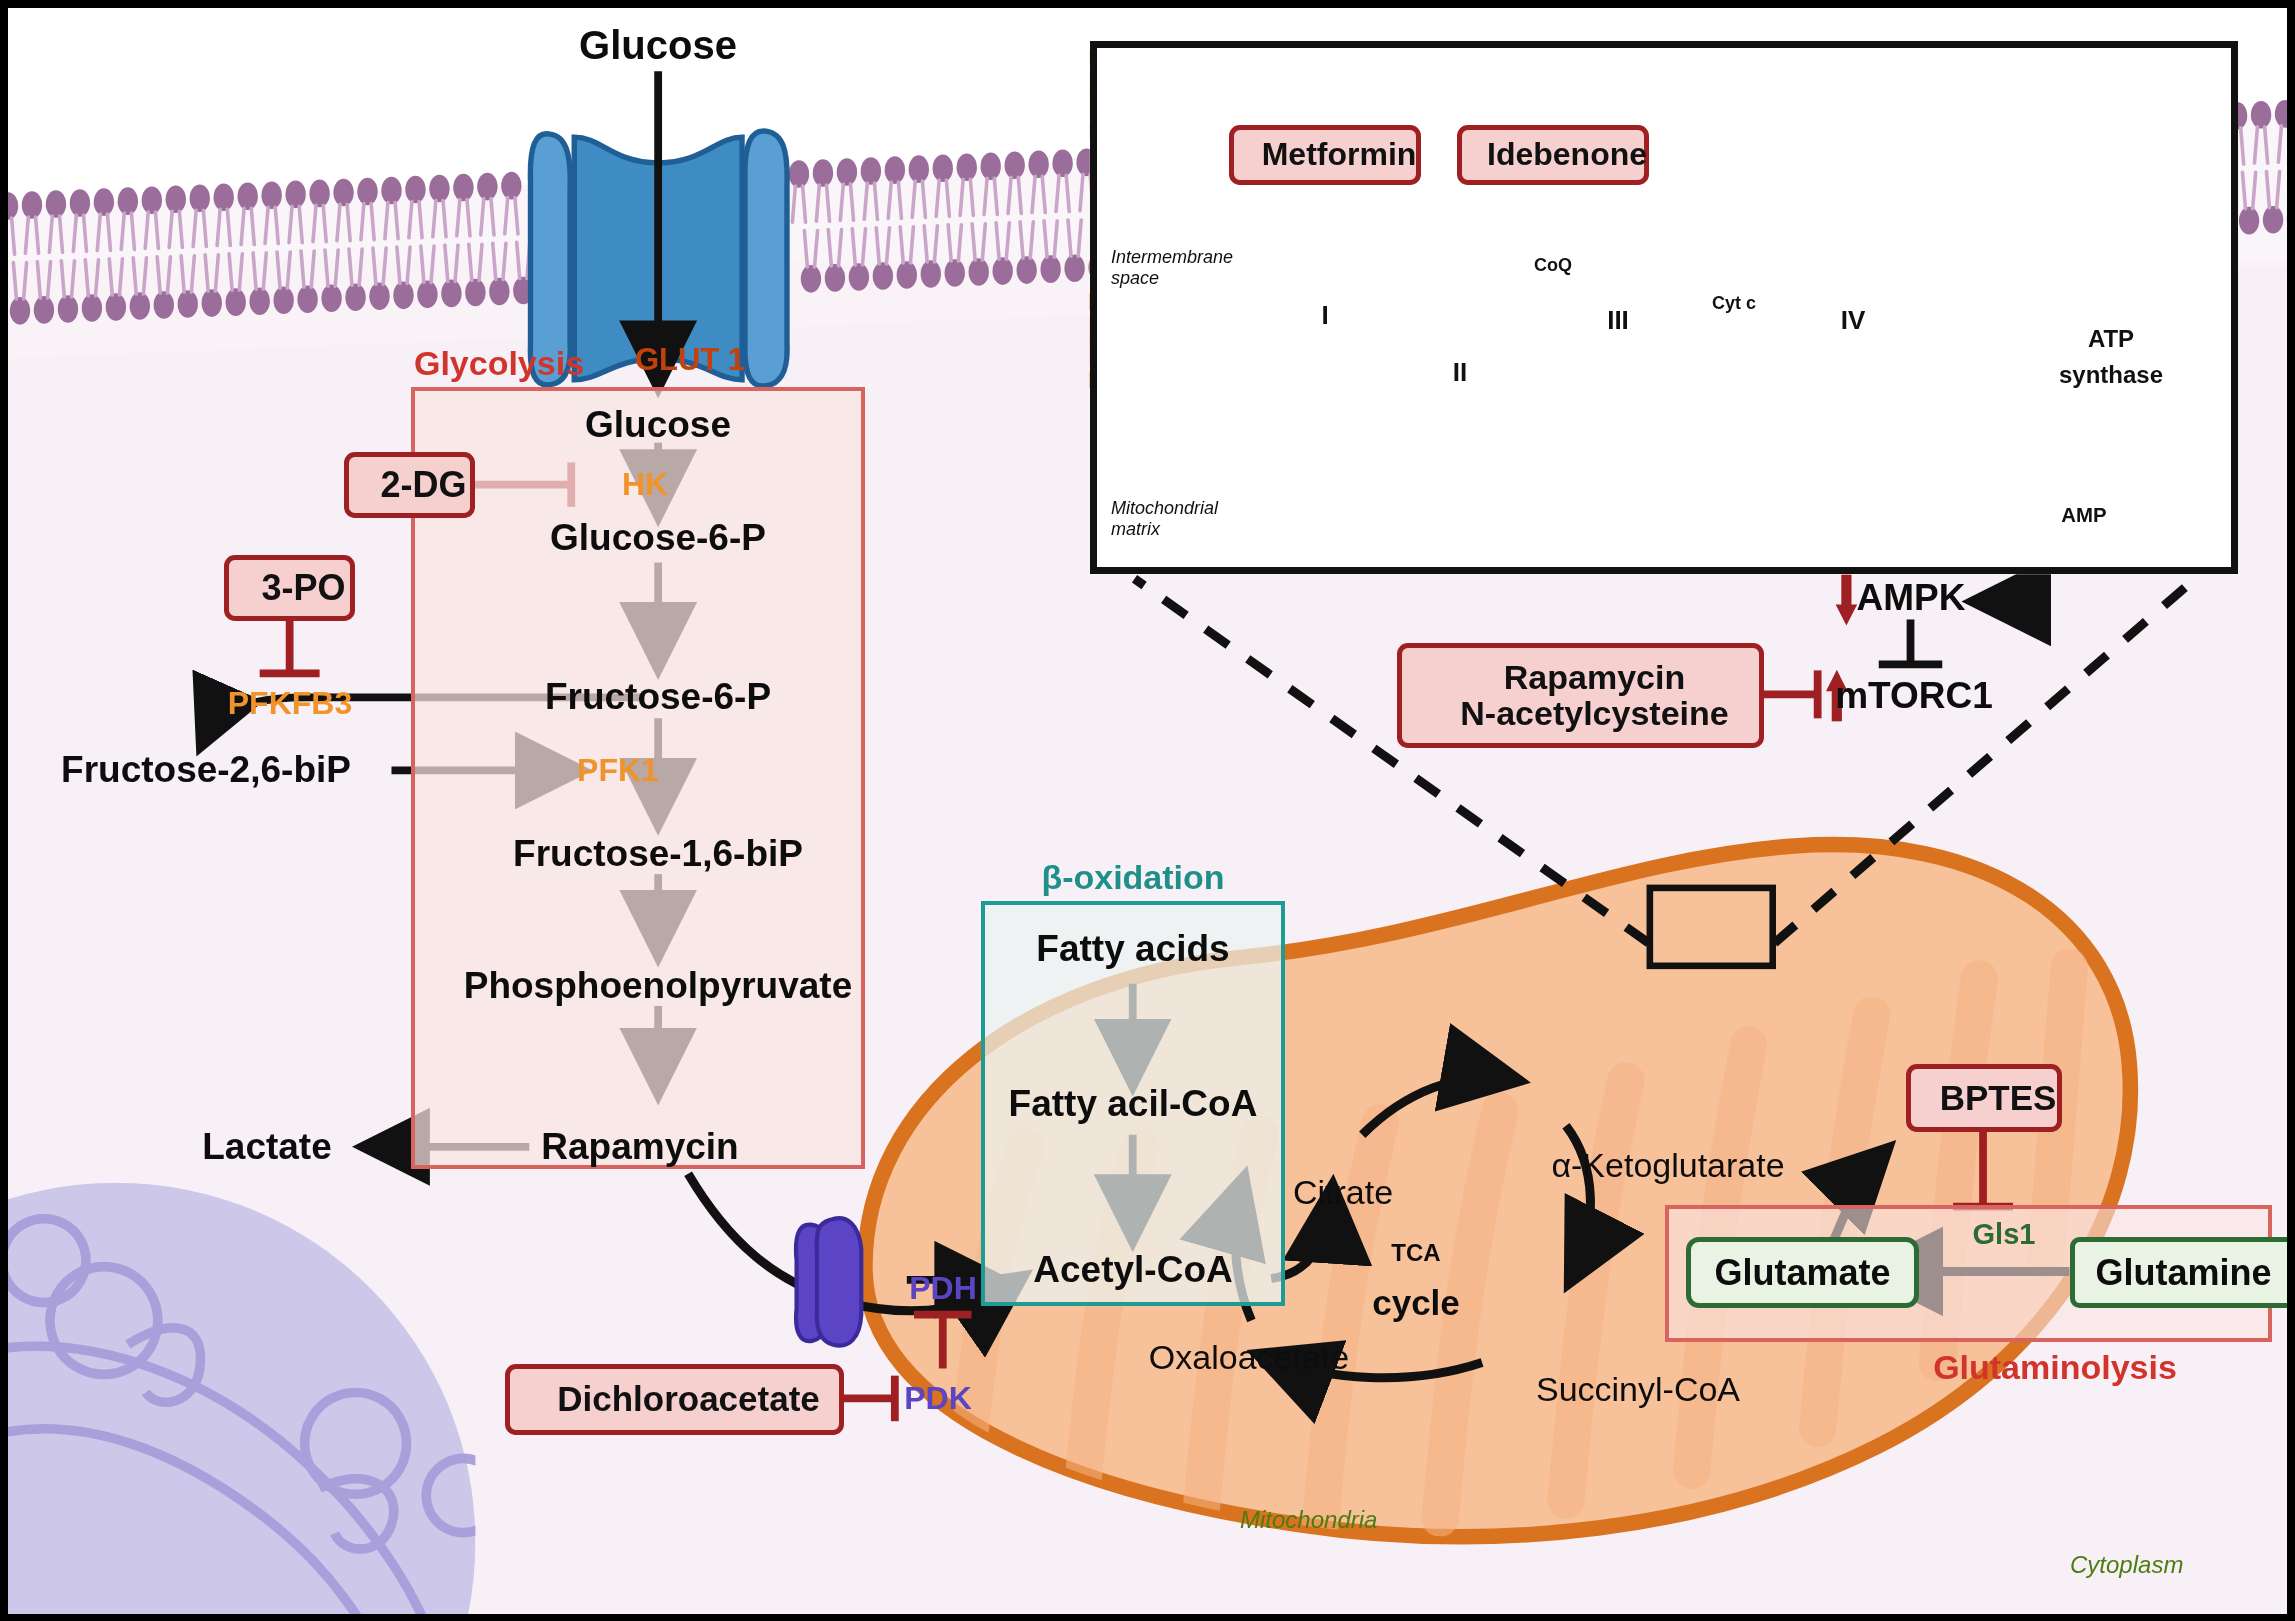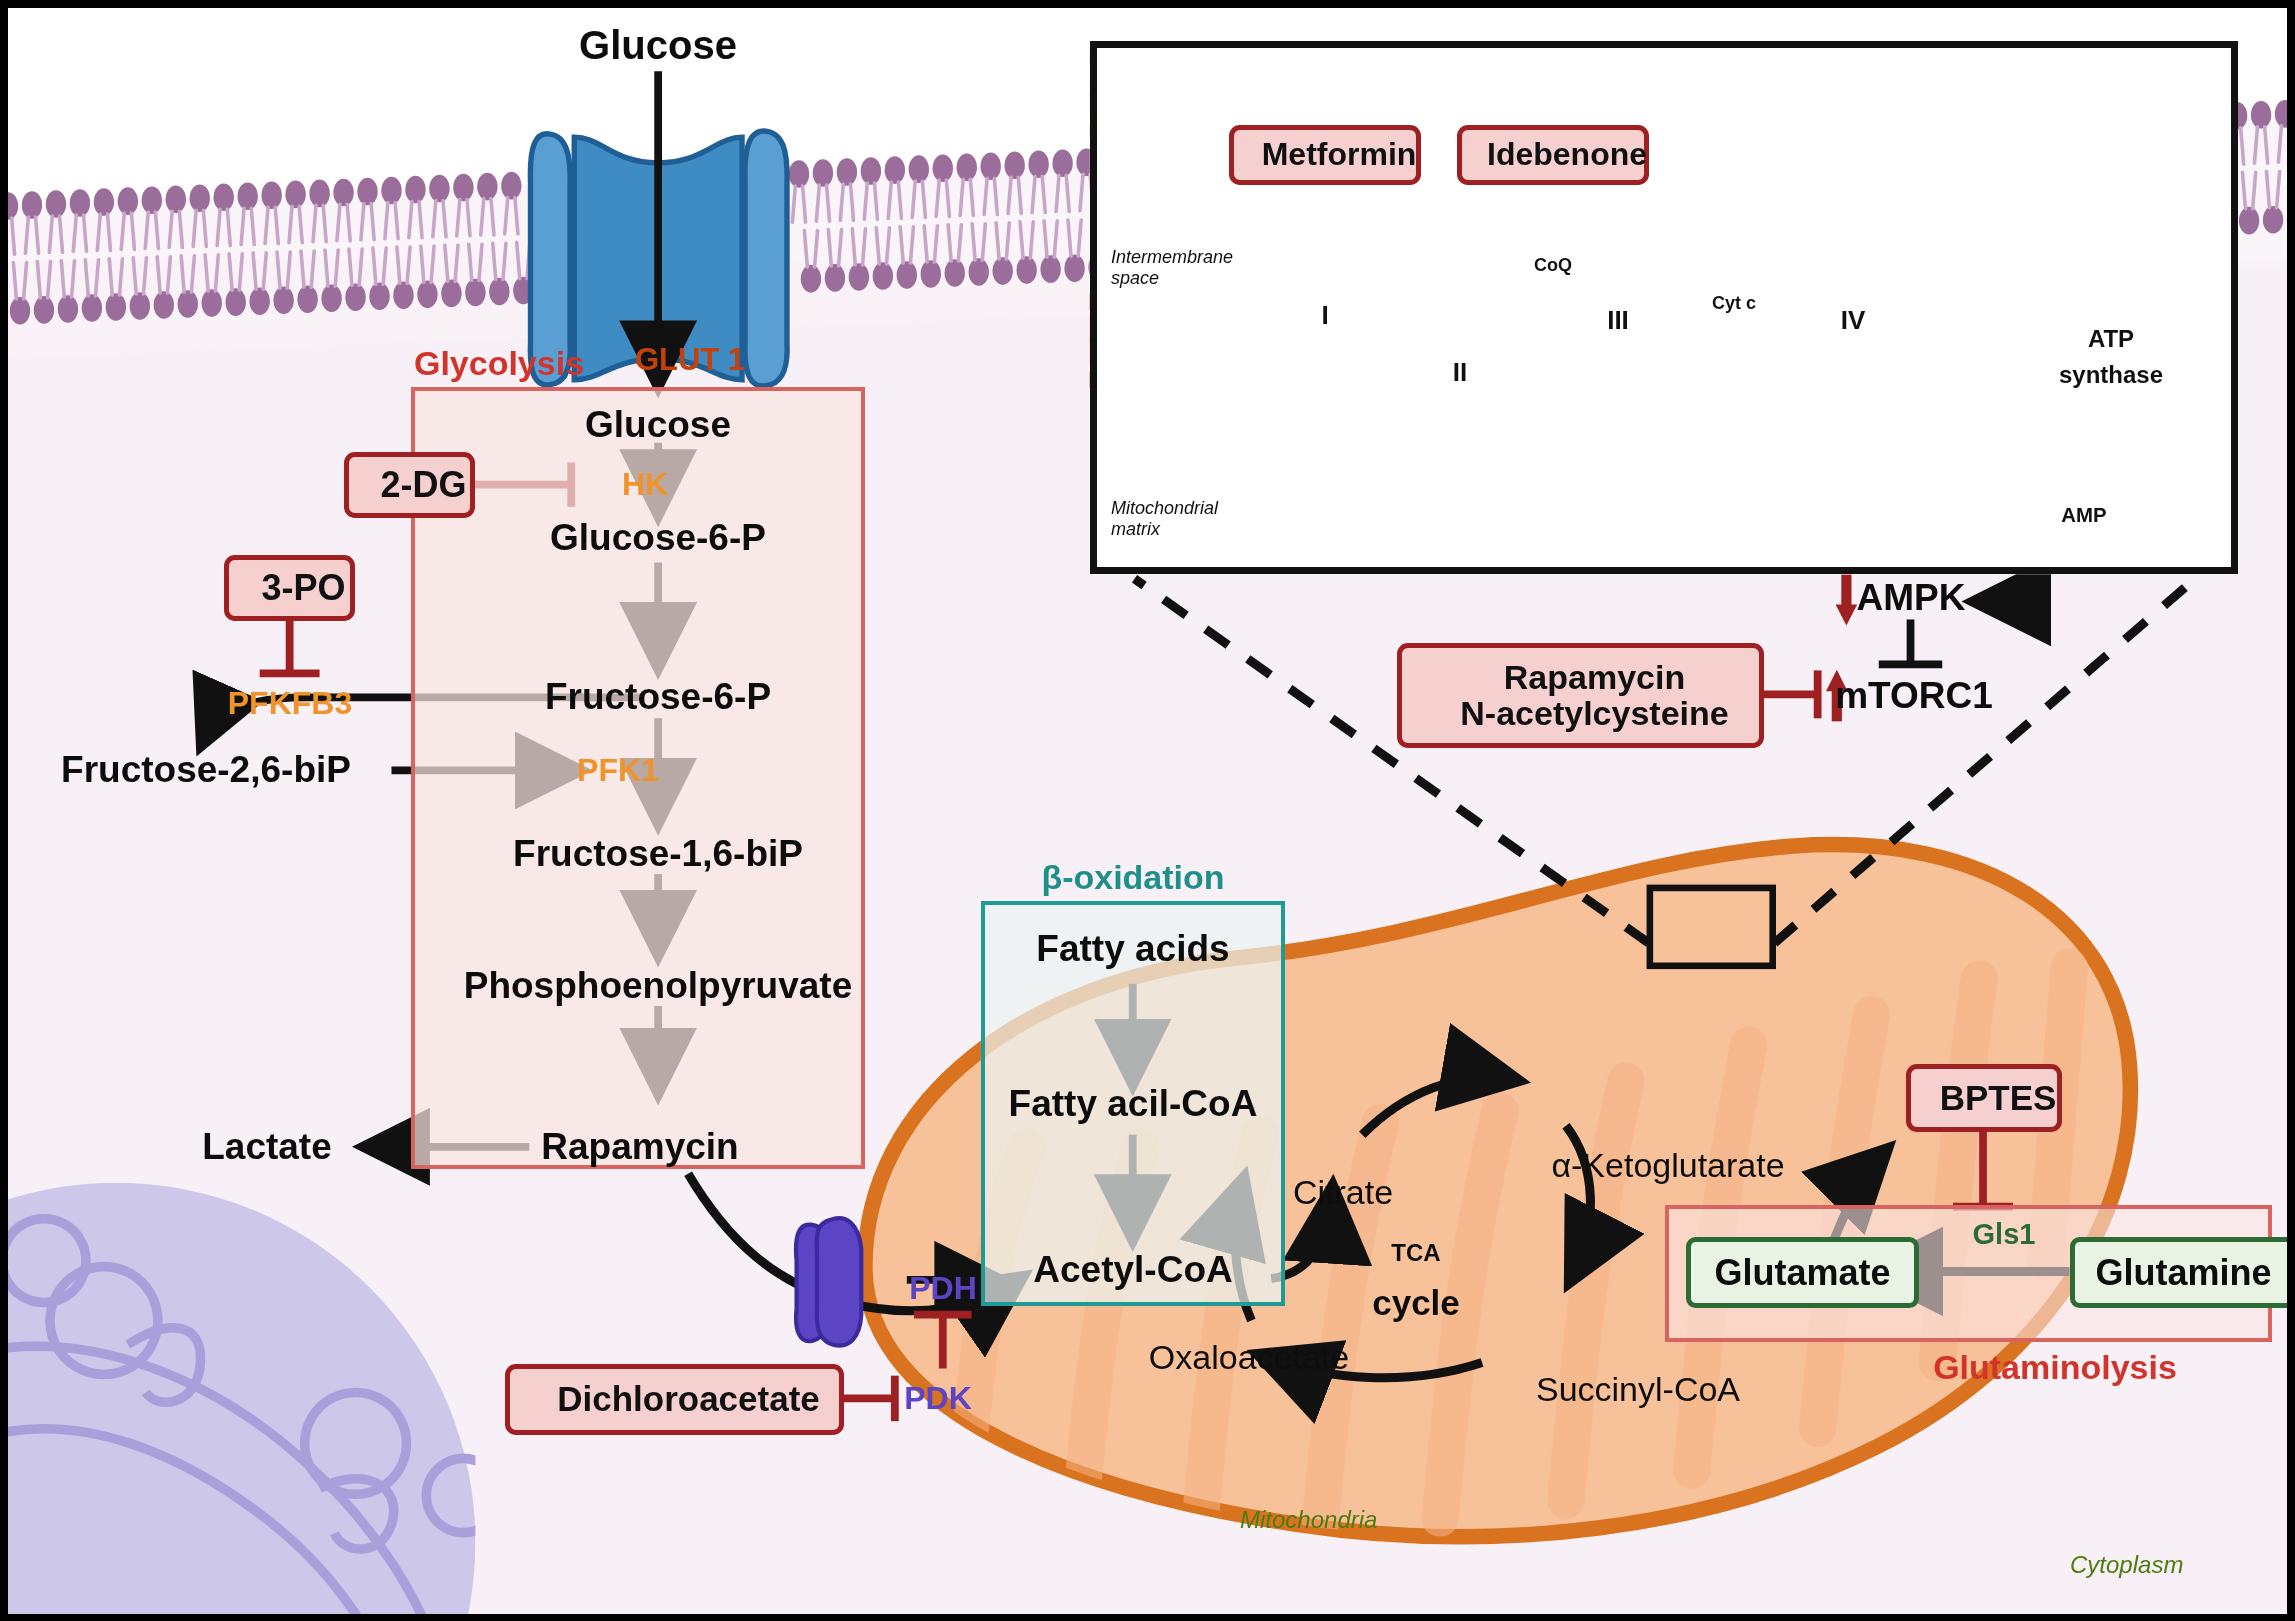--- a/index.html
+++ b/index.html
@@ -1503,21 +1503,21 @@
 
   <div class="txt center" style="left:1408px;top:1245px;font-size:24px;">TCA</div>
   <div class="txt center" style="left:1408px;top:1295px;font-size:35px;">cycle</div>
   <div class="txt center" style="left:1335px;top:1184px;font-size:34px;font-weight:normal;">Citrate</div>
   <div class="txt center" style="left:1660px;top:1157px;font-size:34px;font-weight:normal;">α-Ketoglutarate</div>
   <div class="txt center" style="left:1630px;top:1381px;font-size:34px;font-weight:normal;">Succinyl-CoA</div>
   <div class="txt center" style="left:1241px;top:1349px;font-size:34px;font-weight:normal;">Oxaloacetate</div>
 
   <div class="gln-box" style="left:1657px;top:1197px;width:607px;height:137px;"></div>
   <div class="txt center section-title" style="left:2047px;top:1359px;color:#d1342b;">Glutaminolysis</div>
-  <div class="greenbox" style="left:1678px;top:1229px;width:233px;height:71px;font-size:36px;">
+  <div class="greenbox" style="left:1678px;top:1229px;width:233px;height:71px;font-size:36px;border-radius:13px;">
     <span>Glutamate</span>
   </div>
   <div class="greenbox" style="left:2062px;top:1229px;width:227px;height:71px;font-size:36px;">
     <span>Glutamine</span>
   </div>
   <div class="txt enz-green center" style="left:1996px;top:1226px;">Gls1</div>
   <div class="drugbox" style="left:1898px;top:1056px;width:156px;height:68px;font-size:35px;">
     <span>BPTES</span>
   </div>
 

